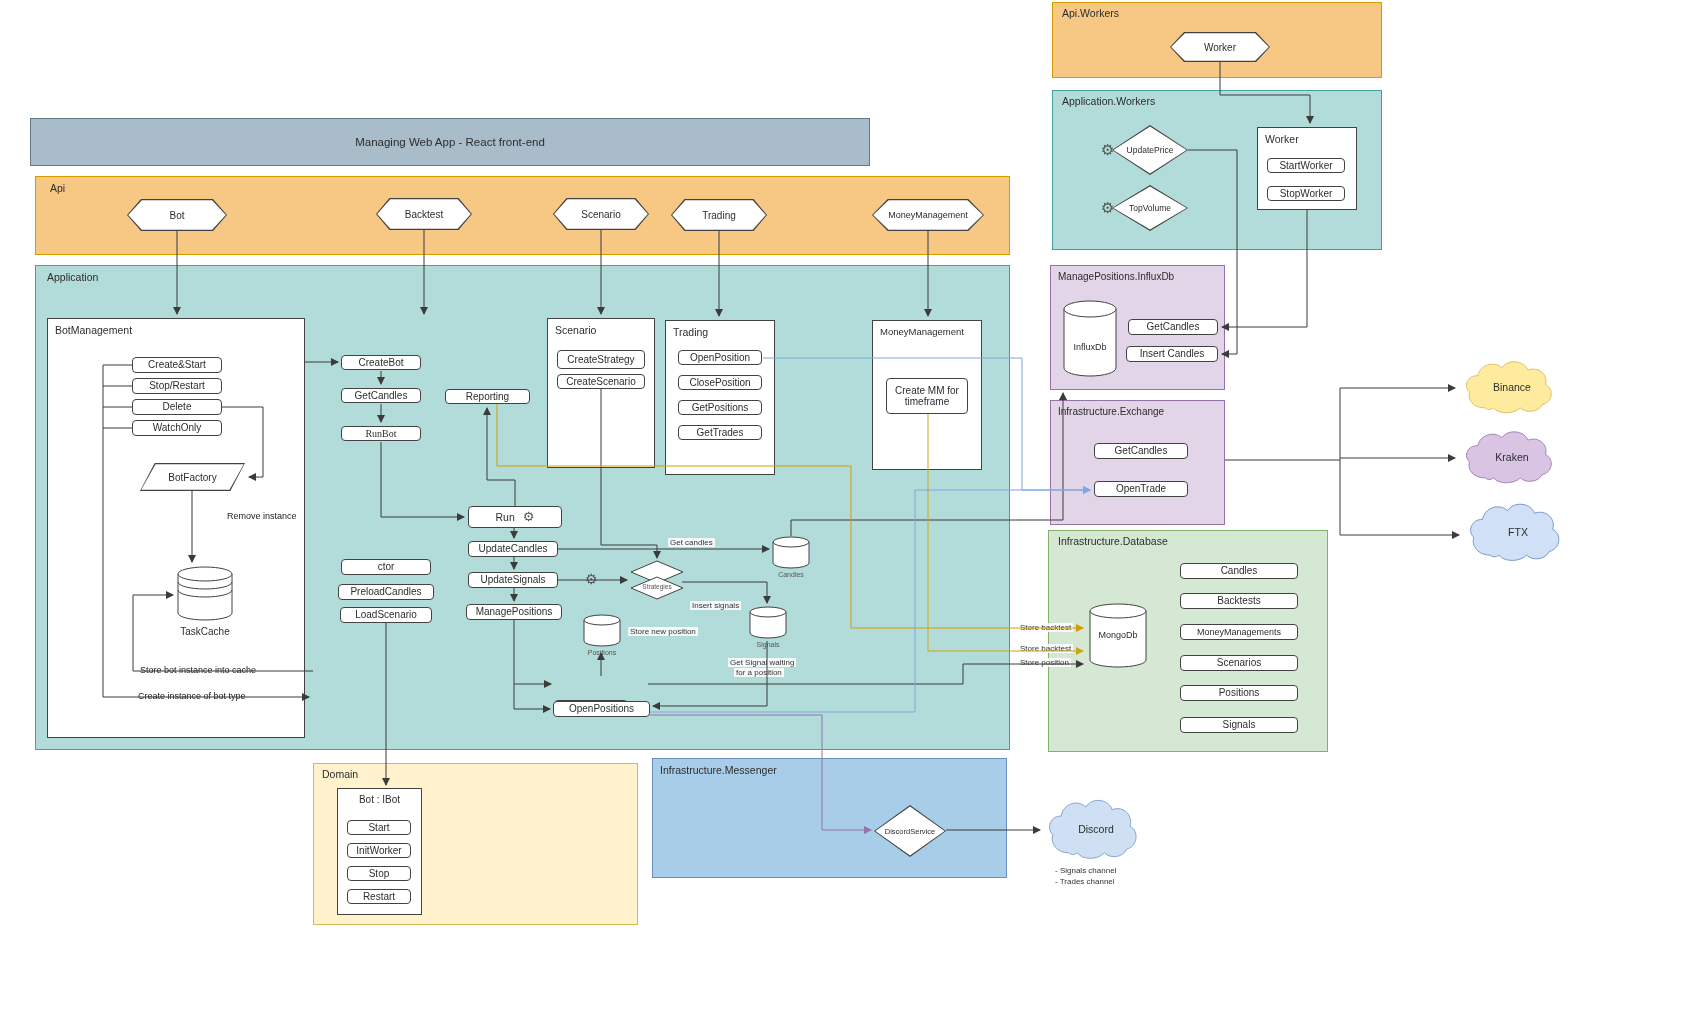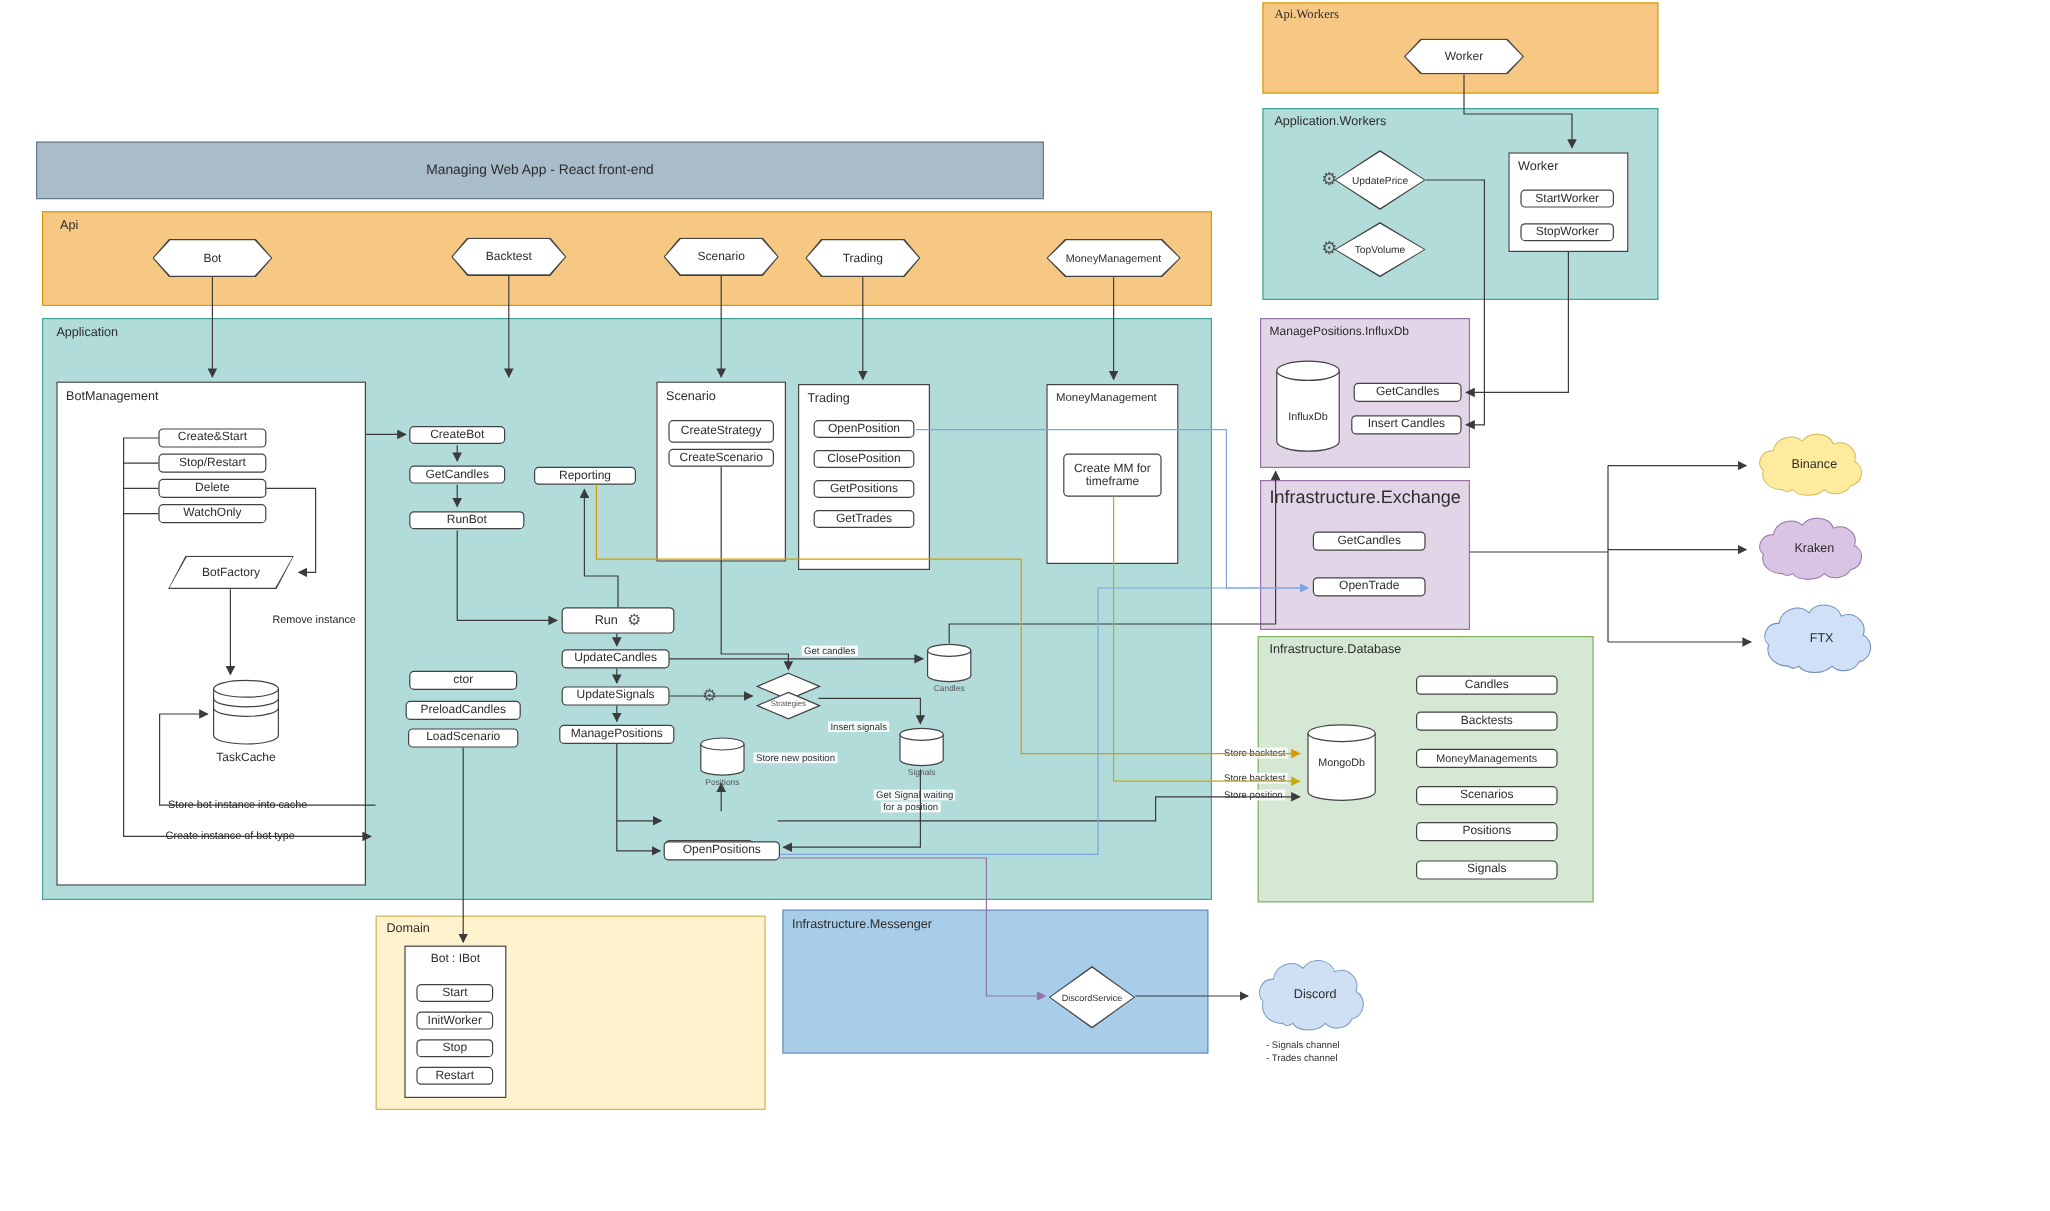--- a/index.html
+++ b/index.html
@@ -49,30 +49,30 @@
   <div class="region" style="left:35px;top:265px;width:975px;height:485px;background:#b2dcd9;border-color:#45a29a;"></div>
   <div class="region-title" style="left:47px;top:271px;">Application</div>
 
   <div class="region" style="left:313px;top:763px;width:325px;height:162px;background:#fff2cc;border-color:#d6b656;"></div>
   <div class="region-title" style="left:322px;top:768px;">Domain</div>
 
   <div class="region" style="left:652px;top:758px;width:355px;height:120px;background:#a8cde9;border-color:#6c8ebf;"></div>
   <div class="region-title" style="left:660px;top:764px;">Infrastructure.Messenger</div>
 
   <div class="region" style="left:1052px;top:2px;width:330px;height:76px;background:#f7c883;border-color:#d79b00;"></div>
-  <div class="region-title" style="left:1062px;top:7px;font-family:Liberation Serif, serif;">Api.Workers</div>
+  <div class="region-title" style="left:1062px;top:7px;">Api.Workers</div>
 
   <div class="region" style="left:1052px;top:90px;width:330px;height:160px;background:#b2dcd9;border-color:#45a29a;"></div>
   <div class="region-title" style="left:1062px;top:95px;">Application.Workers</div>
 
   <div class="region" style="left:1050px;top:265px;width:175px;height:125px;background:#e1d5e7;border-color:#9673a6;"></div>
   <div class="region-title" style="left:1058px;top:271px;font-size:10px;">ManagePositions.InfluxDb</div>
 
   <div class="region" style="left:1050px;top:400px;width:175px;height:125px;background:#e1d5e7;border-color:#9673a6;"></div>
-  <div class="region-title" style="left:1058px;top:406px;font-size:15px;">Infrastructure.Exchange</div>
+  <div class="region-title" style="left:1058px;top:406px;font-size:10px;">Infrastructure.Exchange</div>
 
   <div class="region" style="left:1048px;top:530px;width:280px;height:222px;background:#d5e8d4;border-color:#82b366;"></div>
   <div class="region-title" style="left:1058px;top:535px;">Infrastructure.Database</div>
 
   <div class="hex" style="left:127px;top:199px;width:100px;height:32px;">
     <span>Bot</span>
     </div>
   <div class="hex" style="left:376px;top:198px;width:96px;height:32px;">
     <span>Backtest</span>
     </div>
@@ -123,21 +123,21 @@
     <ellipse cx="28" cy="8" rx="27" ry="7" fill="#fff" stroke="#424242"></ellipse>
   </svg>
   <div class="cyl-label" style="left:165px;top:626px;width:80px;font-size:10px;">TaskCache</div>
 
   <div class="note" style="left:225px;top:511px;">Remove instance</div>
   <div class="note" style="left:138px;top:665px;">Store bot instance into cache</div>
   <div class="note" style="left:136px;top:691px;">Create instance of bot type</div>
 
   <div class="btn" style="left:341px;top:355px;width:80px;height:15px;">CreateBot</div>
   <div class="btn" style="left:341px;top:388px;width:80px;height:15px;">GetCandles</div>
-  <div class="btn" style="left:341px;top:426px;width:96px;height:15px;">RunBot</div>
+  <div class="btn" style="left:341px;top:426px;width:80px;height:15px;font-family:Liberation Serif, serif;">RunBot</div>
   <div class="btn" style="left:445px;top:389px;width:85px;height:15px;">Reporting</div>
 
   <div class="node" style="left:547px;top:318px;width:108px;height:150px;">
     <div class="node-title">Scenario</div>
   </div>
   <div class="btn" style="left:557px;top:350px;width:88px;height:19px;">CreateStrategy</div>
   <div class="btn" style="left:557px;top:374px;width:88px;height:15px;">CreateScenario</div>
 
   <div class="node" style="left:665px;top:320px;width:110px;height:155px;">
     <div class="node-title">Trading</div>

